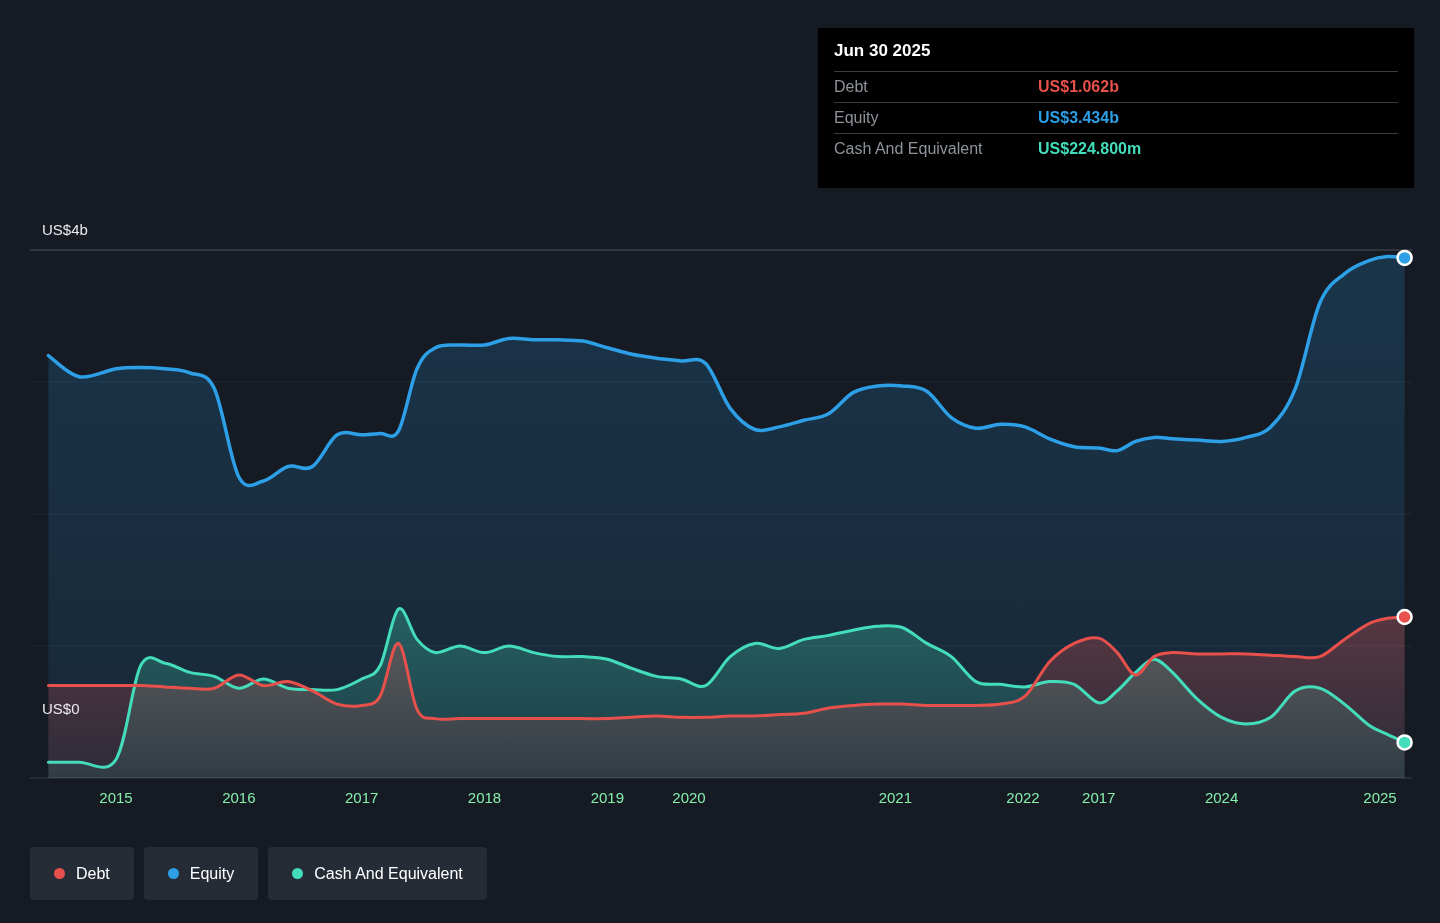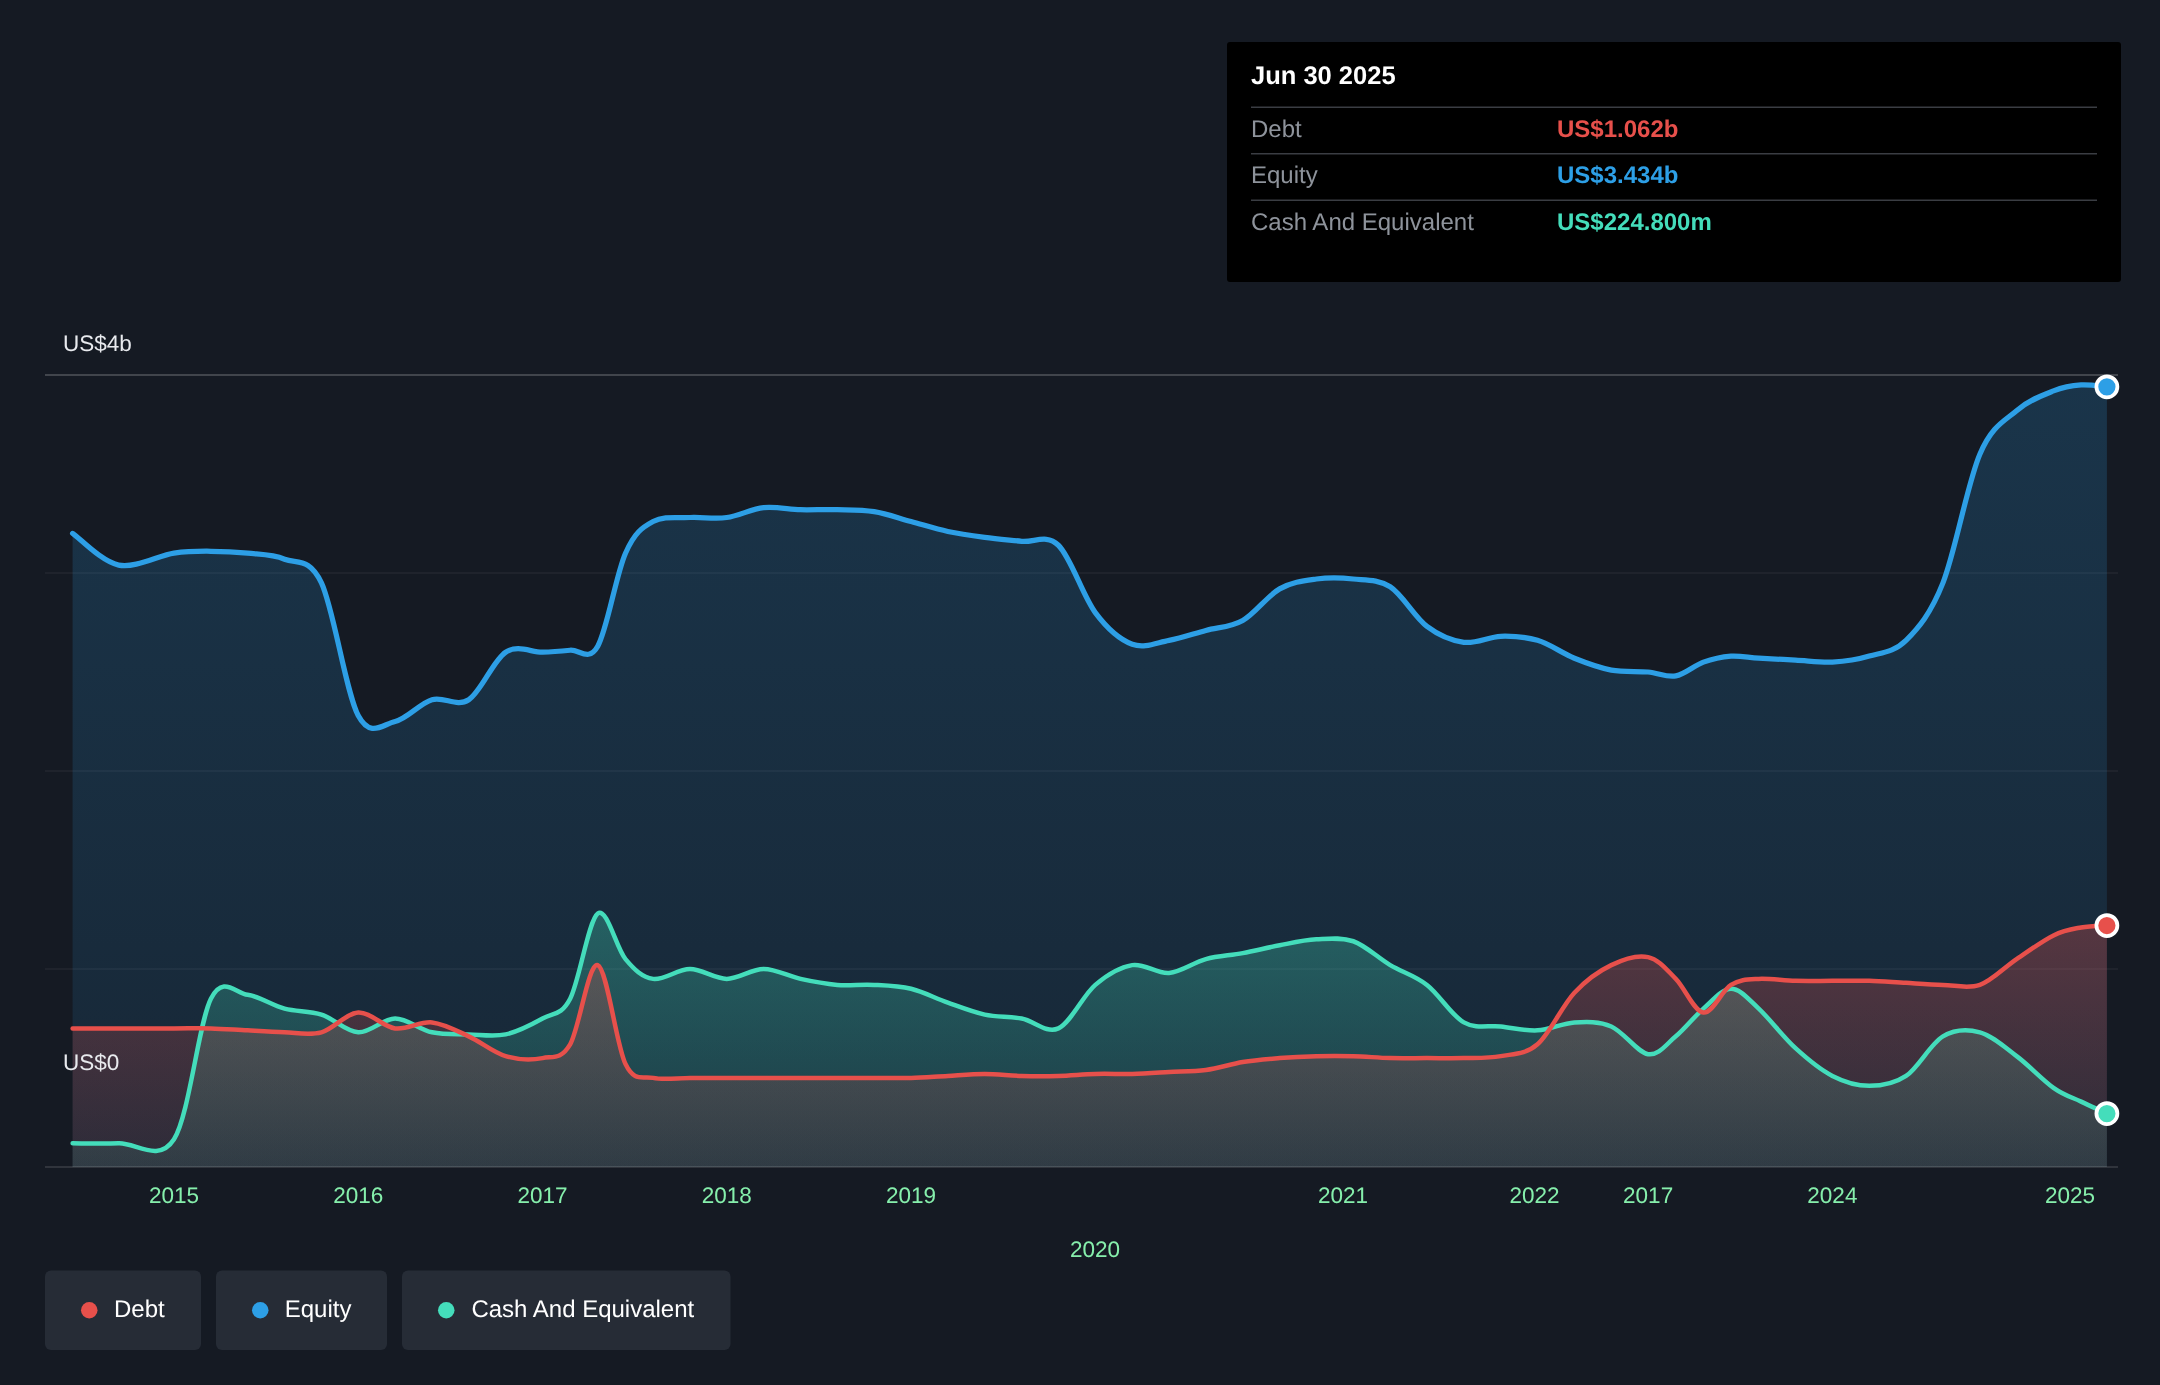--- a/index.html
+++ b/index.html
@@ -97,21 +97,21 @@
     <circle cx="1404.6" cy="17.9" r="7" fill="#2d9fe6" stroke="#fff" stroke-width="2.5"></circle>
     <circle cx="1404.6" cy="502.4" r="7" fill="#44ddbb" stroke="#fff" stroke-width="2.5"></circle>
   </svg>
 
 <div id="x-axis">
     <div class="x-tick" style="left: 75.9911px;">2015</div>
     <div class="x-tick" style="left: 198.836px;">2016</div>
     <div class="x-tick" style="left: 321.68px;">2017</div>
     <div class="x-tick" style="left: 444.524px;">2018</div>
     <div class="x-tick" style="left: 567.369px;">2019</div>
-    <div class="x-tick" style="left: 690px; margin-top: 36px;">2020</div>
+    <div class="x-tick" style="left: 649px;">2020</div>
     <div class="x-tick" style="left: 832px; text-align: right;">2021</div>
     <div class="x-tick" style="left: 983px;">2022</div>
     <div class="x-tick" style="left: 1058.75px;">2017</div>
     <div class="x-tick" style="left: 1181.59px;">2024</div>
     <div class="x-tick" style="left: 1340px;">2025</div>
   </div>
 
 <div class="legend">
   <div class="legend-item">
     <span class="legend-dot" style="background: rgb(231, 80, 75);"></span>

